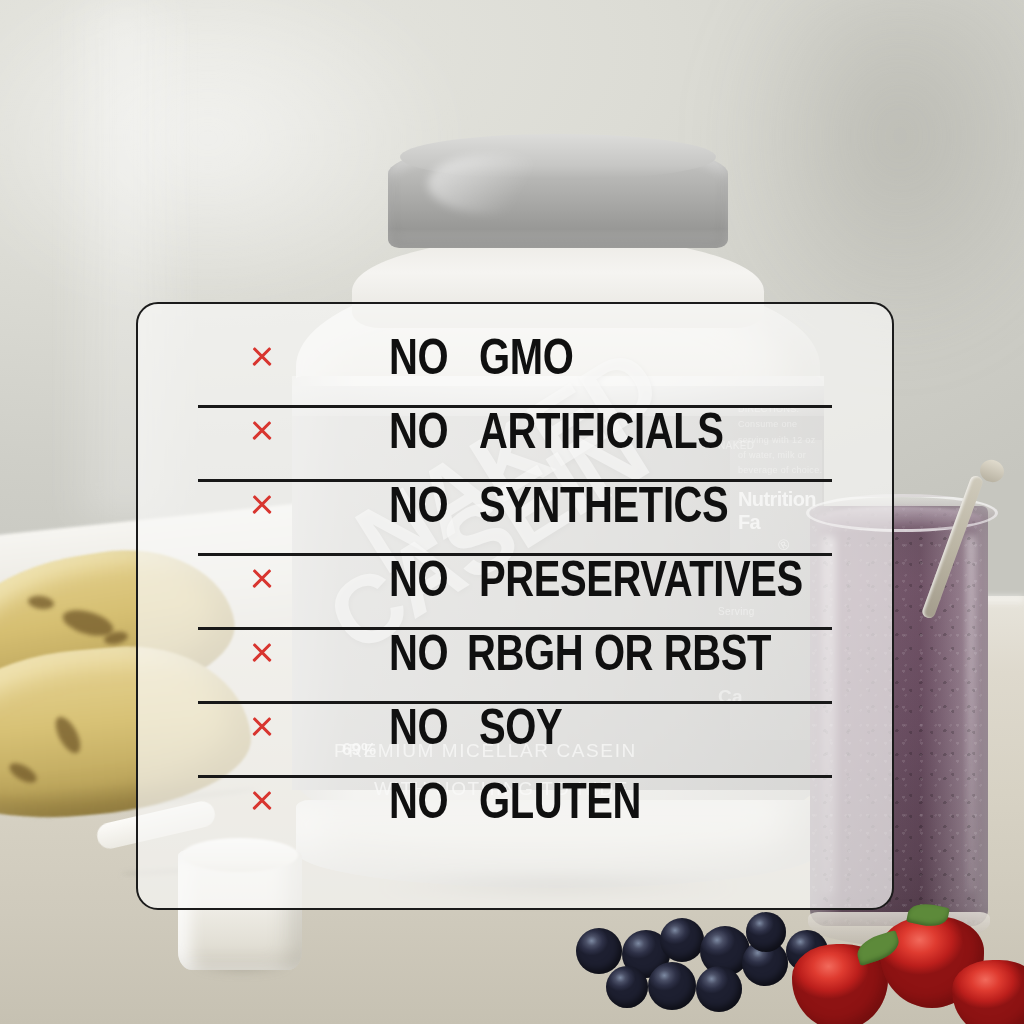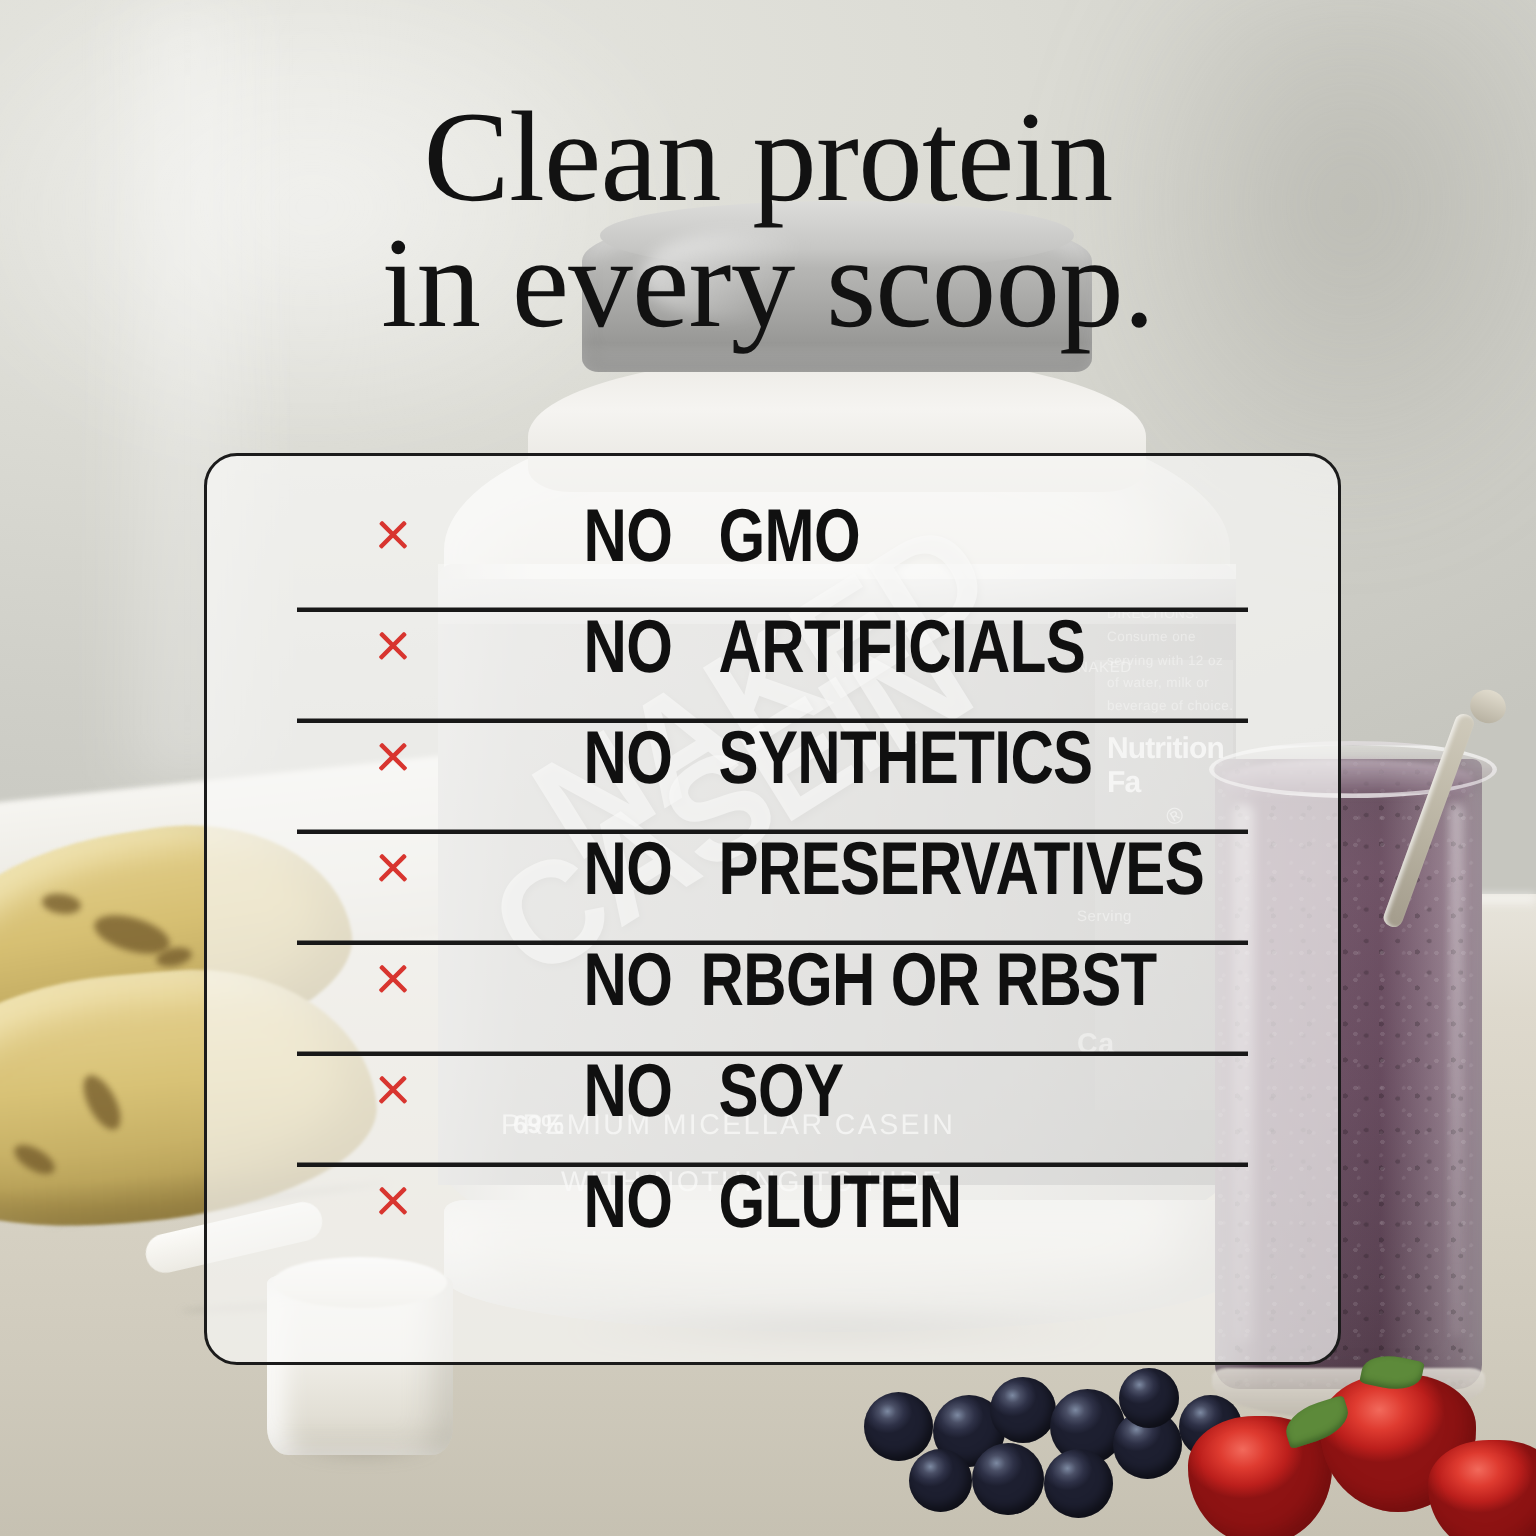--- a/index.html
+++ b/index.html
@@ -431,22 +431,20 @@
     <div class="blueberry" style="left:786px;top:930px;width:42px;height:42px"></div>
     <div class="blueberry" style="left:606px;top:966px;width:42px;height:42px"></div>
 
     <div class="strawberry" style="left:792px;top:944px;width:96px;height:86px"></div>
     <div class="strawberry" style="left:880px;top:916px;width:104px;height:92px"></div>
     <div class="strawberry" style="left:952px;top:960px;width:88px;height:76px"></div>
     <div class="leaf" style="left:856px;top:936px;width:44px;height:24px;transform:rotate(-18deg)"></div>
     <div class="leaf" style="left:908px;top:904px;width:40px;height:22px;transform:rotate(12deg)"></div>
   </div>
 
-  <div class="headline">Clean protein
-in every scoop.</div>
 
   <div class="panel"></div>
 
   <div class="rows">
 
     <div class="row" style="top:18px">
       <span class="xmark"></span>
       <span class="no">NO</span>
       <span class="term">GMO</span>
     </div>

